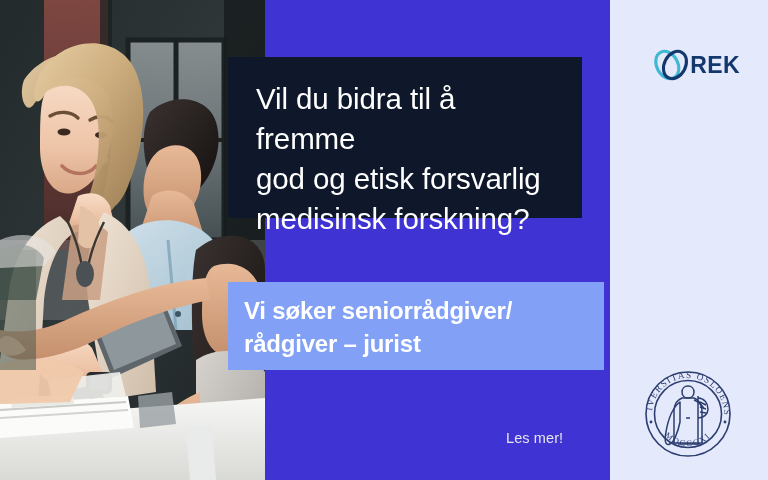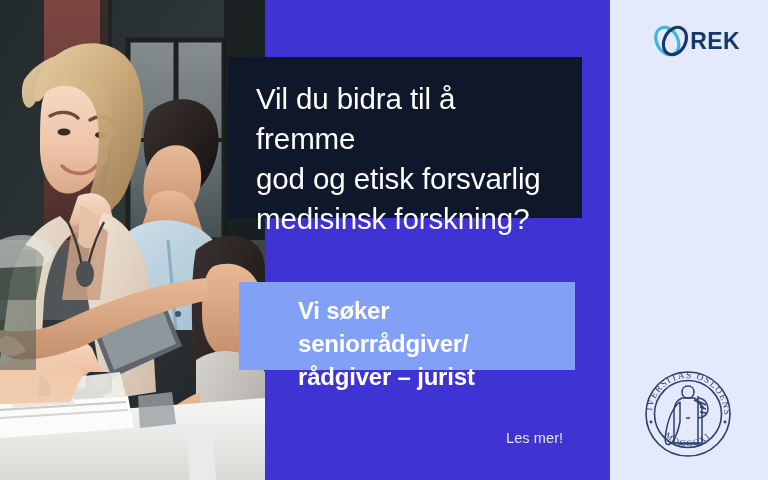--- a/index.html
+++ b/index.html
@@ -69,26 +69,25 @@
     font-weight: 400;
     letter-spacing: -0.1px;
     white-space: pre-line;
   }
 
   
   .job-box {
     position: absolute;
     left: 228px;
     top: 282px;
-    width: 336px;
+    width: 376px;
     height: 88px;
     background: #82a0f5;
     box-sizing: border-box;
-    padding: 12px 18px 0 59px;
-    margin-left: 11px;
+    padding: 12px 18px 0 16px;
   }
   .job-text {
     color: #ffffff;
     font-size: 24px;
     line-height: 33px;
     font-weight: bold;
     letter-spacing: -0.2px;
     white-space: pre-line;
   }
 
@@ -100,21 +99,21 @@
     color: #e5e5e5;
     font-size: 14.5px;
     font-weight: normal;
     letter-spacing: 0.1px;
   }
 
   
   .rek-logo {
     position: absolute;
     left: 650px;
-    top: 18px;
+    top: 42px;
     width: 90px;
     height: 46px;
     display: flex;
     align-items: center;
   }
   .rek-mark { width: 44px; height: 44px; display: block; }
   .rek-word {
     font-size: 23px;
     font-weight: bold;
     color: #14386e;

